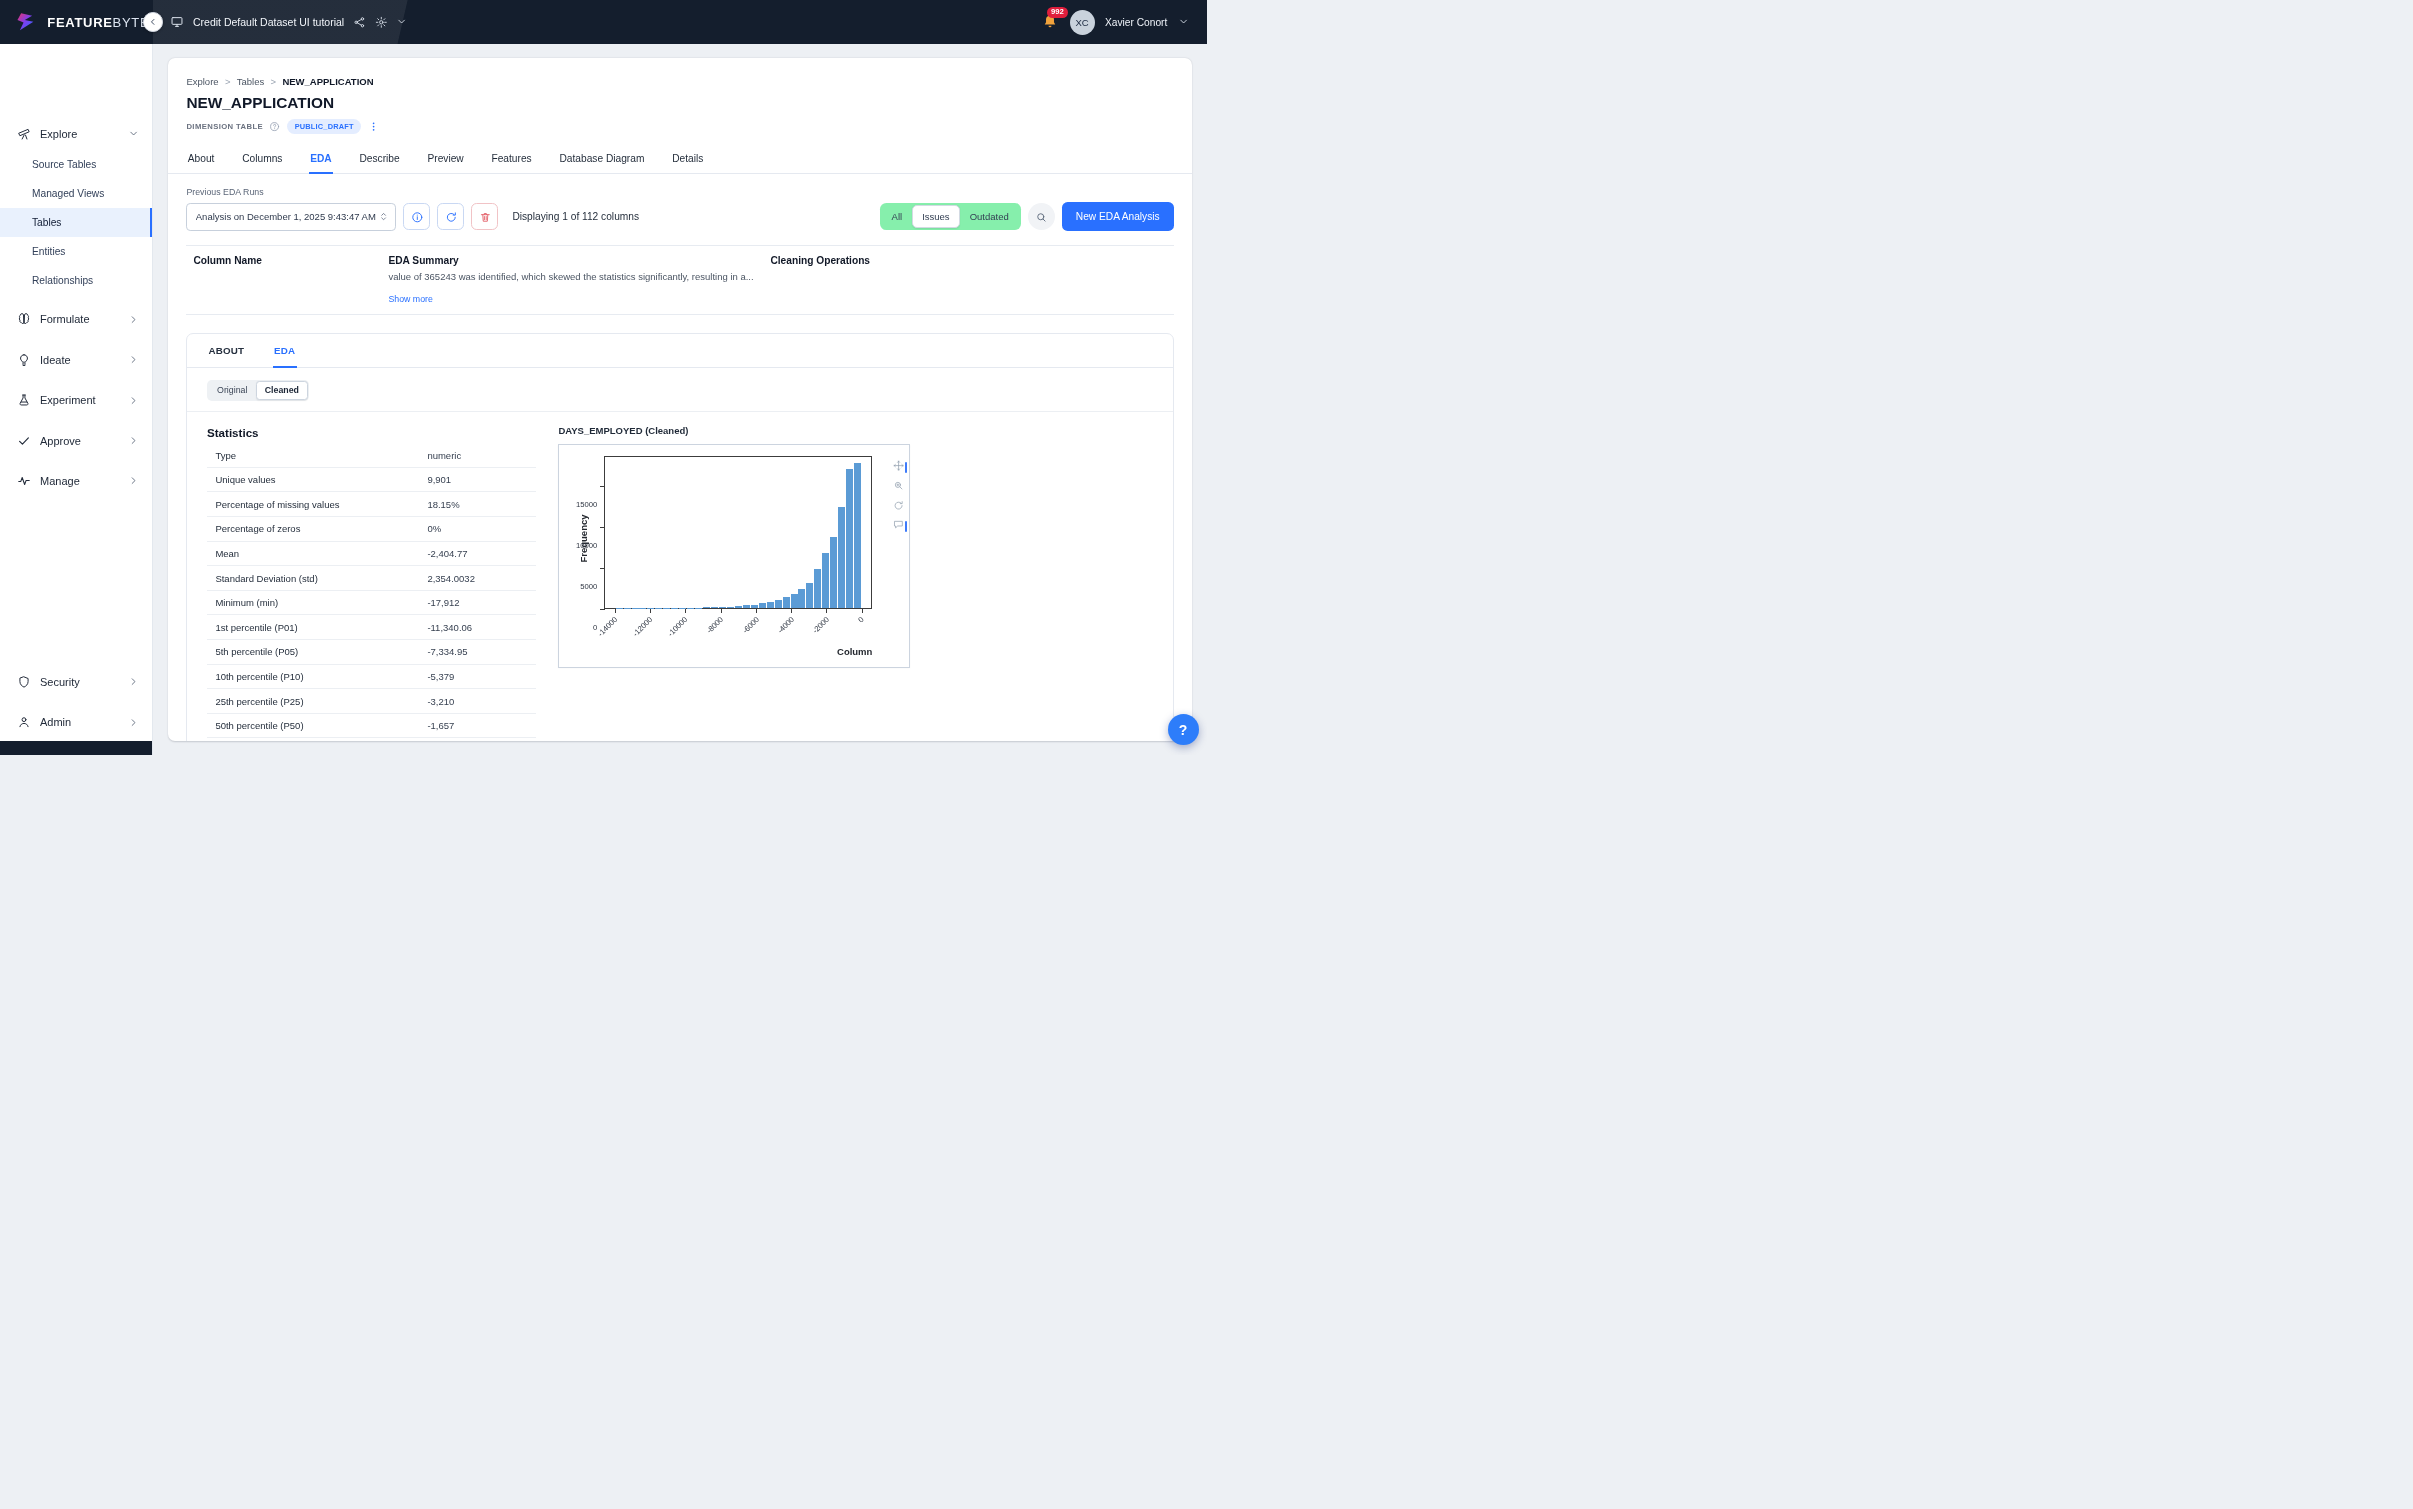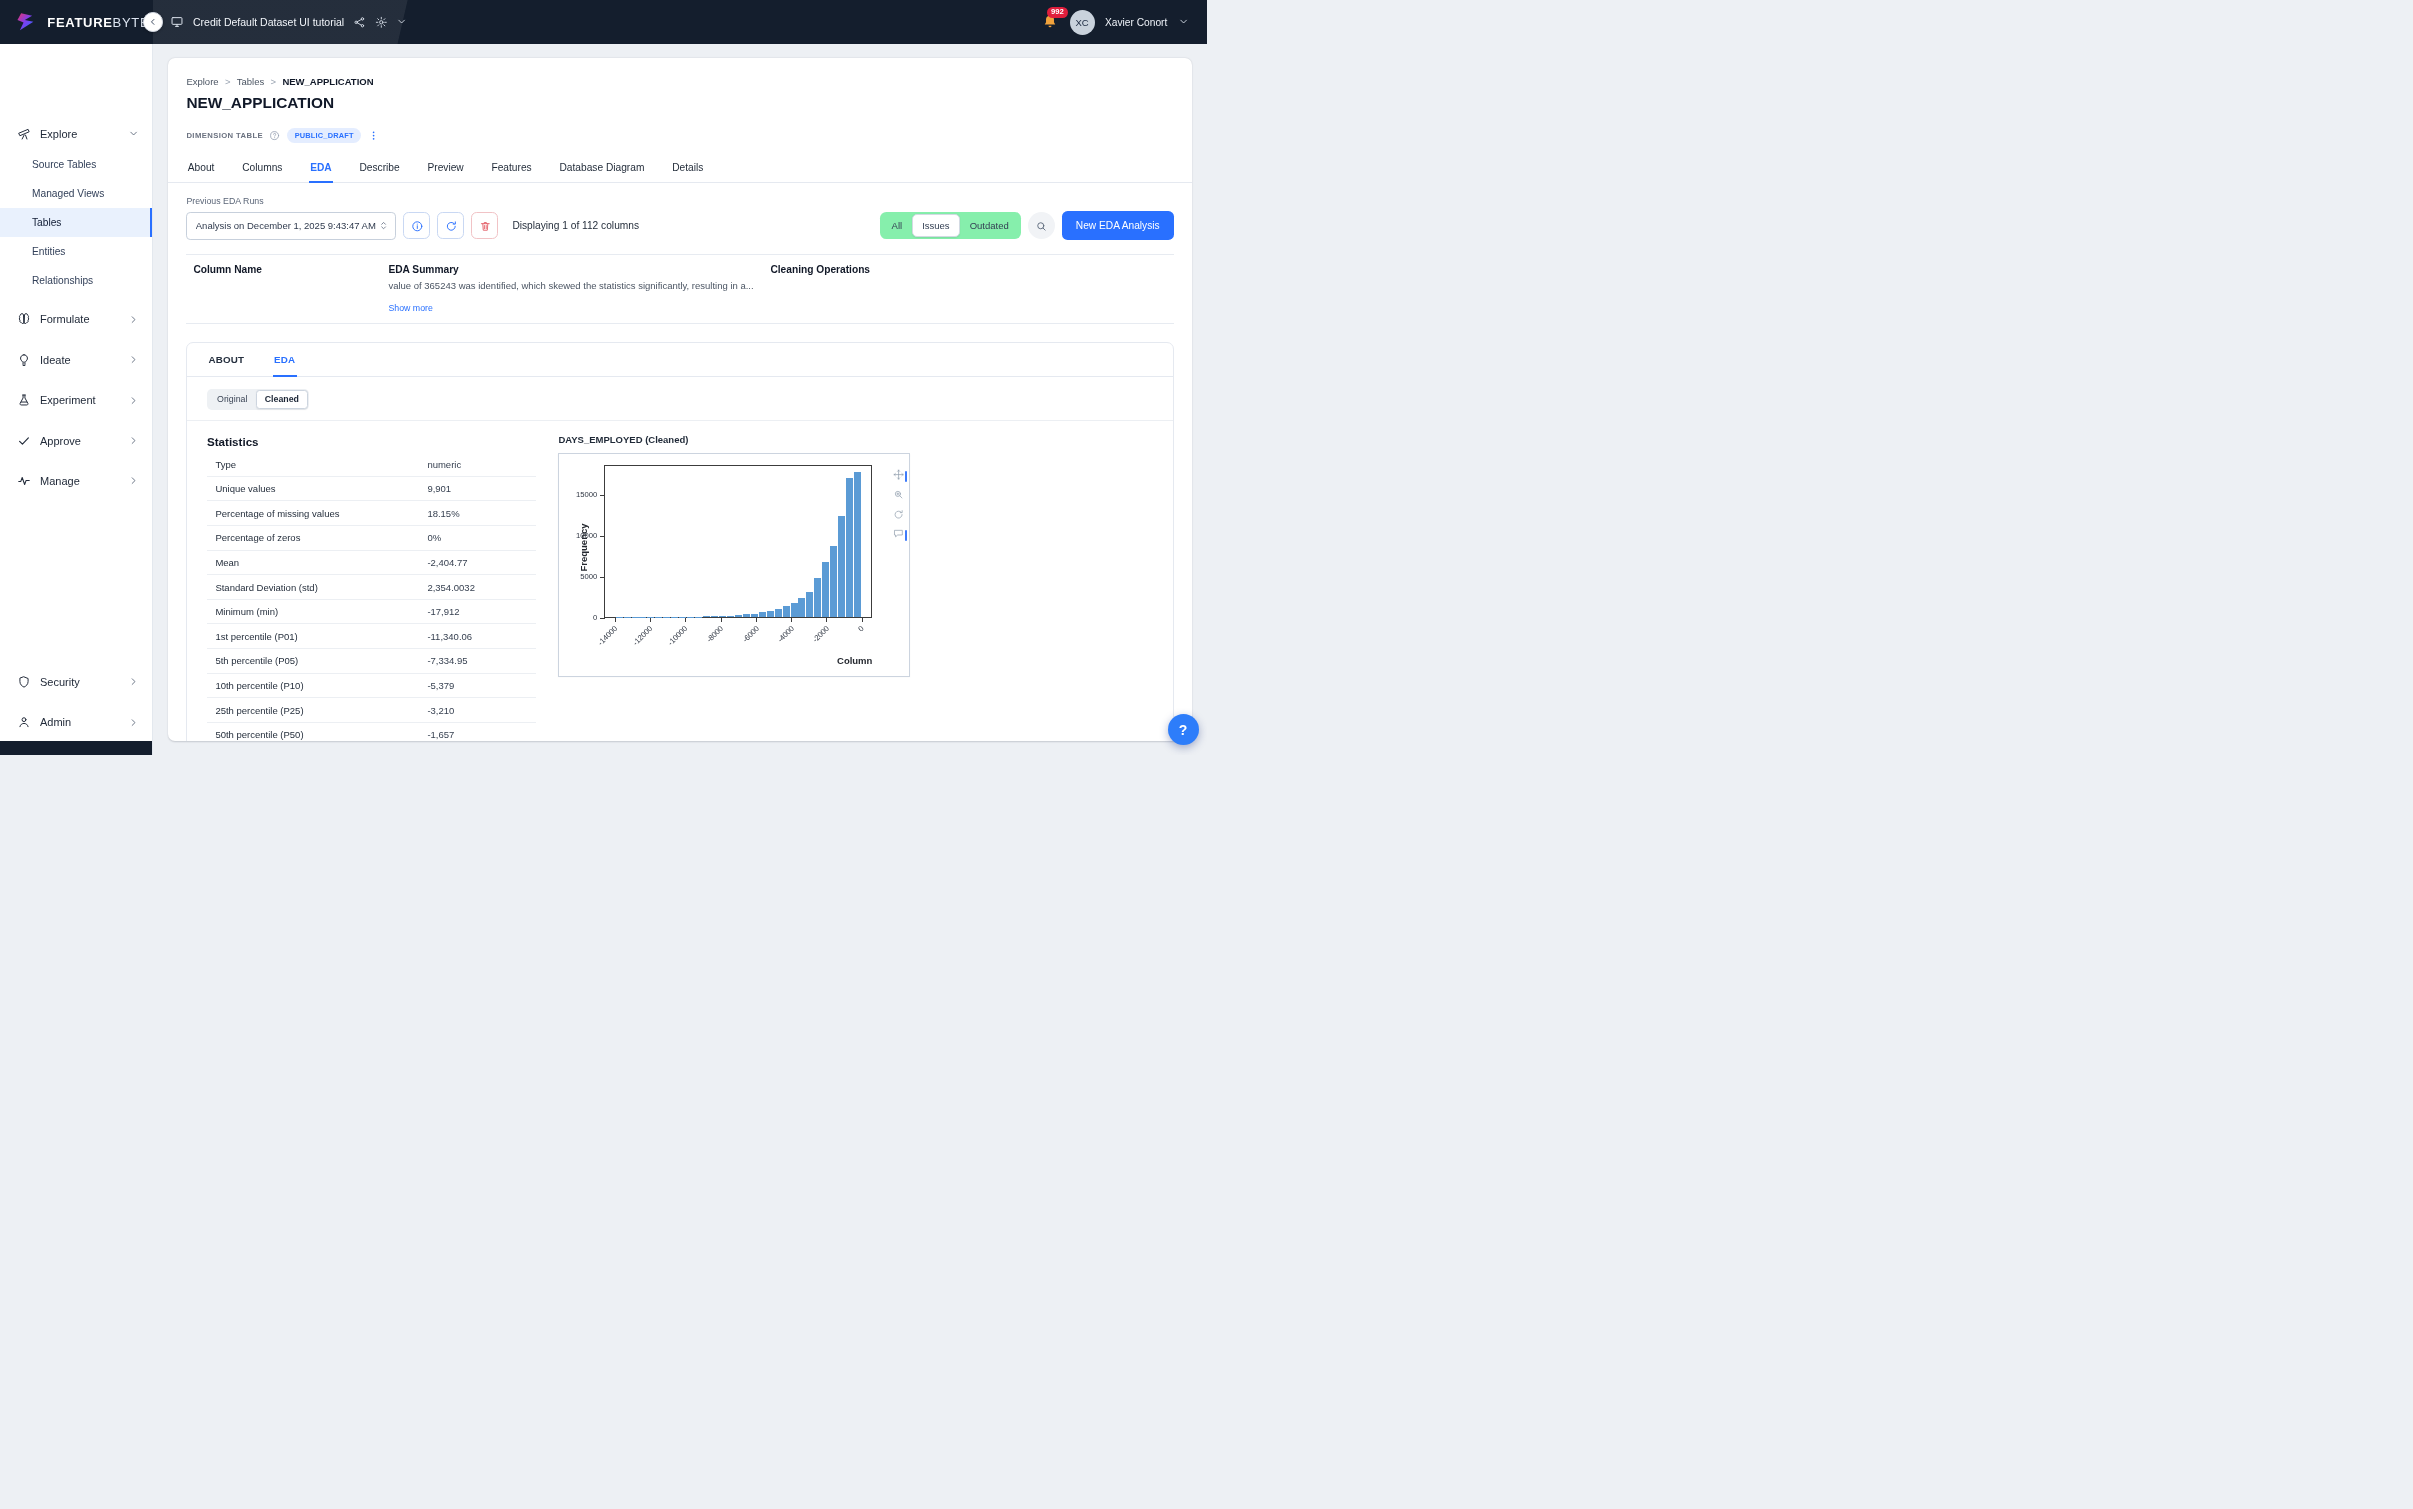--- a/index.html
+++ b/index.html
@@ -57,21 +57,21 @@
   
   .main{position:absolute;left:153px;top:44px;right:0;bottom:0;}
   .card{margin:14px 15.4px;height:calc(100% - 28px);background:#fff;border-radius:7px;
         box-shadow:0 0.7px 1.4px rgba(16,24,40,.06),0 0.7px 2.1px rgba(16,24,40,.12);
         padding:18px 18px 21px;overflow:hidden;position:relative;}
   .breadcrumb{font-size:9.5px;color:#4b5563;display:flex;align-items:center;}
   .crumb{color:#4b5563;}
   .crumb-sep{color:#9aa4b2;margin:0 6.3px;}
   .crumb-current{color:#101828;font-weight:600;}
   .page-title{font-size:15.4px;font-weight:700;color:#101828;margin:7px 0 0;}
-  .meta-row{display:flex;align-items:center;gap:6.3px;margin-top:16px;}
+  .meta-row{display:flex;align-items:center;gap:6.3px;margin-top:7px;}
   .type-label{font-size:7.7px;font-weight:700;letter-spacing:0.4px;color:#6b7280;}
   .info-dot{width:11.2px;height:11.2px;color:#98a2b3;}
   .badge-draft{background:#e4edff;color:#2970ff;font-size:7.4px;font-weight:700;
                padding:2.8px 7.7px;border-radius:7.7px;letter-spacing:0.2px;}
   .kebab{width:11.2px;height:11.2px;color:#2970ff;}
 
   .tabs{display:flex;gap:25px;margin:11.2px -18px 0;padding:0 18px;border-bottom:0.7px solid #e5e9f0;}
   .tab{padding:8.4px 1.4px 7.7px;font-size:10.2px;color:#1f2937;border-bottom:2.1px solid transparent;margin-bottom:-0.7px;}
   .tab.active{color:#2970ff;font-weight:600;border-bottom-color:#2970ff;}
 
@@ -119,21 +119,21 @@
   .stat-value{color:#374151;}
 
   .chart-col{margin-left:22.4px;}
   .chart-title{font-size:9.5px;font-weight:700;color:#1f2937;margin:1.4px 0 8.4px;}
   .chart-box{width:352px;height:224px;border:0.7px solid #ccd4df;background:#fff;position:relative;
              box-shadow:0 0.7px 1.4px rgba(16,24,40,.05);}
   .plot{position:absolute;left:45px;top:11.2px;width:268px;height:153px;border:0.8px solid #3c3c3c;}
   .bar{position:absolute;bottom:0;background:#5b9bd5;}
   .ytick{position:absolute;left:-4.9px;width:4.2px;height:1.1px;background:#3c3c3c;}
   .xtick{position:absolute;bottom:-4.9px;width:1.1px;height:4.2px;background:#3c3c3c;}
-  .ytick-label{position:absolute;left:0;width:38px;text-align:right;font-size:7.7px;color:#2e3542;}
+  .ytick-label{position:absolute;left:0;width:38px;text-align:right;font-size:7.7px;color:#2e3542;margin-top:19px;}
   .xtick-label{position:absolute;font-size:7.7px;color:#2e3542;white-space:nowrap;
                transform:rotate(-45deg);transform-origin:100% 0;}
   .ylab{position:absolute;left:-18px;top:88px;width:84px;text-align:center;
         transform:translateX(0) rotate(-90deg);font-size:9.5px;font-weight:700;color:#24282f;}
   .xlab{position:absolute;left:45px;width:268px;bottom:9.8px;text-align:right;
         font-size:9.5px;font-weight:700;color:#24282f;}
   .mtool{position:absolute;right:5.6px;top:15.4px;display:flex;flex-direction:column;gap:8.4px;color:#93a0b0;}
   .mline{position:absolute;right:2.1px;width:2.1px;height:11.2px;background:#3e7bfa;border-radius:1.4px;}
 
   .help-btn{position:absolute;right:8.4px;bottom:9.8px;width:31px;height:31px;border-radius:50%;

